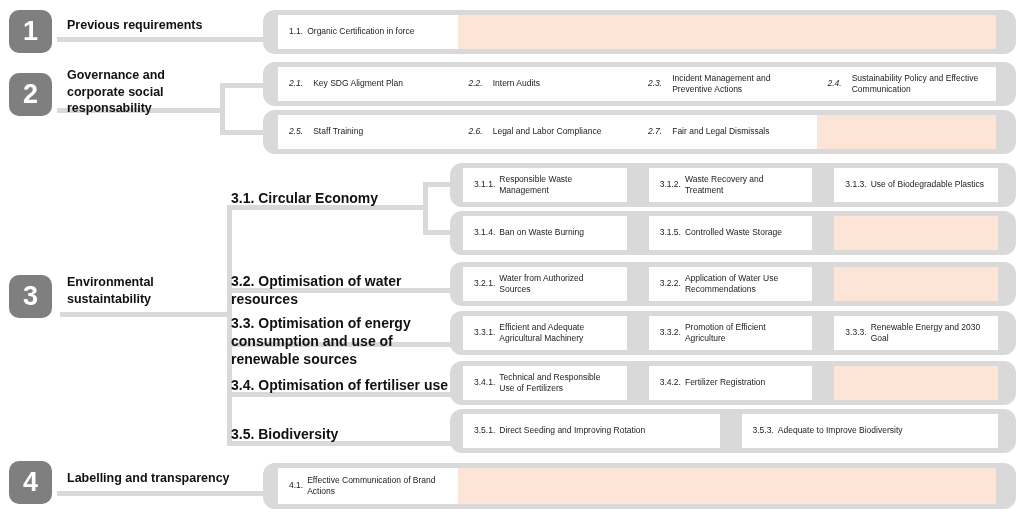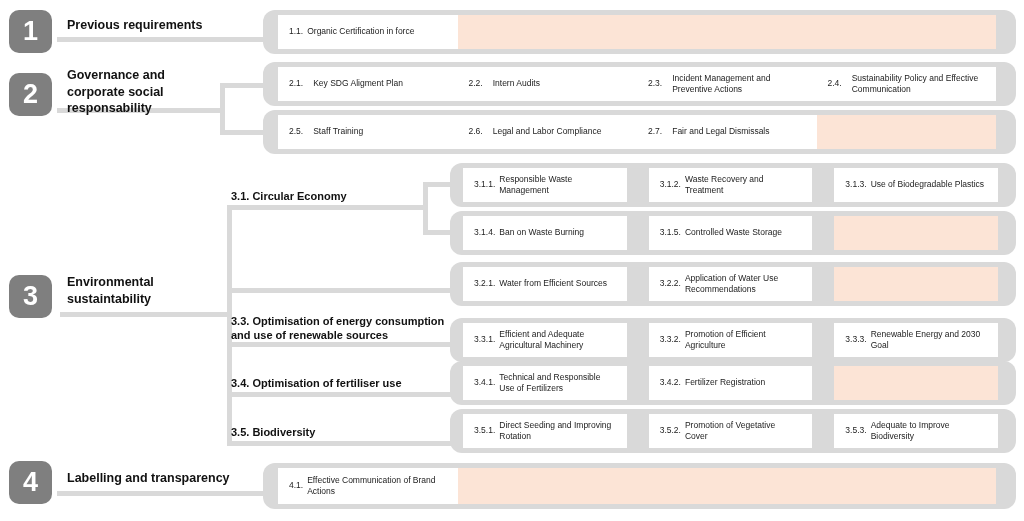--- a/index.html
+++ b/index.html
@@ -14,41 +14,41 @@
     position:absolute;width:43px;height:43px;border-radius:10px;background:#7f7f7f;
     color:#ffffff;font-weight:bold;font-size:27px;text-align:center;line-height:43px;z-index:2;
   }
   
   .slabel{
     position:absolute;font-weight:bold;font-size:12.5px;line-height:1.32;color:#111111;z-index:2;
   }
   .slabel.nowrap{white-space:nowrap;}
   
   .sublabel{
-    position:absolute;left:231px;width:219px;font-weight:bold;font-size:11px;line-height:1.3;
+    position:absolute;left:231px;width:219px;font-weight:bold;font-size:14px;line-height:1.3;
     color:#111111;z-index:2;
   }
   
   .row{
     position:absolute;height:44px;border-radius:12px;background:#d9d9d9;
     display:flex;align-items:center;z-index:1;box-sizing:border-box;
   }
   .row.wide{left:263px;width:753px;padding:5px 20px 5px 15px;}
   .row.narrow{left:450px;width:566px;padding:5px 18px 5px 13px;gap:22px;}
   .row.r4{height:46px;}
   
   .cell{
     flex:1 1 0;height:34px;background:#ffffff;display:flex;align-items:center;
     font-size:8.5px;line-height:1.35;color:#222222;box-sizing:border-box;
     padding:0 8px 0 11px;min-width:0;
   }
   .row.narrow .cell{padding:0 14px 0 11px;}
   .row.r4 .cell{height:36px;}
   .cell .num{flex:none;margin-right:4px;}
-  .cell .num.g2{margin-right:10px;}
+  .cell .num.g2{margin-right:10px;font-style:italic;}
   .cell .txt{flex:1 1 auto;min-width:0;}
   .cell.empty{background:#fce4d6;}
 </style>
 </head>
 <body>
 
 <div class="canvas">
 
   <div class="ln" style="left:57px;top:37px;width:207px;height:5px"></div>
   <div class="ln" style="left:57px;top:108px;width:166px;height:5px"></div>
@@ -71,20 +71,21 @@
   <div class="badge" style="left:9px;top:73px">2</div>
   <div class="badge" style="left:9px;top:275px">3</div>
   <div class="badge" style="left:9px;top:461px">4</div>
 
   <div class="slabel nowrap" style="left:67px;top:17px">Previous requirements</div>
   <div class="slabel" style="left:67px;top:67px;width:140px">Governance and corporate social responsability</div>
   <div class="slabel nowrap" style="left:67px;top:470px">Labelling and transparency</div>
   <div class="slabel" style="left:67px;top:274px;width:140px">Environmental sustaintability</div>
 
   <div class="sublabel" style="top:189px">3.1. Circular Economy</div>
+  <div class="sublabel" style="top:272px">3.2. Optimisation of water resources</div>
   <div class="sublabel" style="top:314px">3.3. Optimisation of energy consumption and use of renewable sources</div>
   <div class="sublabel" style="top:376px">3.4. Optimisation of fertiliser use</div>
   <div class="sublabel" style="top:425px">3.5. Biodiversity</div>
 
   <div class="row wide" style="top:10px">
     <div class="cell">
       <span class="num">1.1.</span>
       <span class="txt">Organic Certification in force</span>
     </div>
     <div class="cell empty"></div>
@@ -150,30 +151,30 @@
     <div class="cell">
       <span class="num">3.1.5.</span>
       <span class="txt">Controlled Waste Storage</span>
     </div>
     <div class="cell empty"></div>
   </div>
 
   <div class="row narrow" style="top:262px">
     <div class="cell">
       <span class="num">3.2.1.</span>
-      <span class="txt">Water from Efficient Sources</span>
+      <span class="txt">Water from Authorized Sources</span>
     </div>
     <div class="cell">
       <span class="num">3.2.2.</span>
       <span class="txt">Application of Water Use Recommendations</span>
     </div>
     <div class="cell empty"></div>
   </div>
 
-  <div class="row narrow" style="top:318px">
+  <div class="row narrow" style="top:311px">
     <div class="cell">
       <span class="num">3.3.1.</span>
       <span class="txt">Efficient and Adequate Agricultural Machinery</span>
     </div>
     <div class="cell">
       <span class="num">3.3.2.</span>
       <span class="txt">Promotion of Efficient Agriculture</span>
     </div>
     <div class="cell">
       <span class="num">3.3.3.</span>
@@ -192,24 +193,20 @@
     </div>
     <div class="cell empty"></div>
   </div>
 
   <div class="row narrow" style="top:409px">
     <div class="cell">
       <span class="num">3.5.1.</span>
       <span class="txt">Direct Seeding and Improving Rotation</span>
     </div>
     <div class="cell">
-      <span class="num">3.5.2.</span>
-      <span class="txt">Promotion of Vegetative Cover</span>
-    </div>
-    <div class="cell">
       <span class="num">3.5.3.</span>
       <span class="txt">Adequate to Improve Biodiversity</span>
     </div>
   </div>
 
   <div class="row wide r4" style="top:463px">
     <div class="cell">
       <span class="num">4.1.</span>
       <span class="txt">Effective Communication of Brand Actions</span>
     </div>

